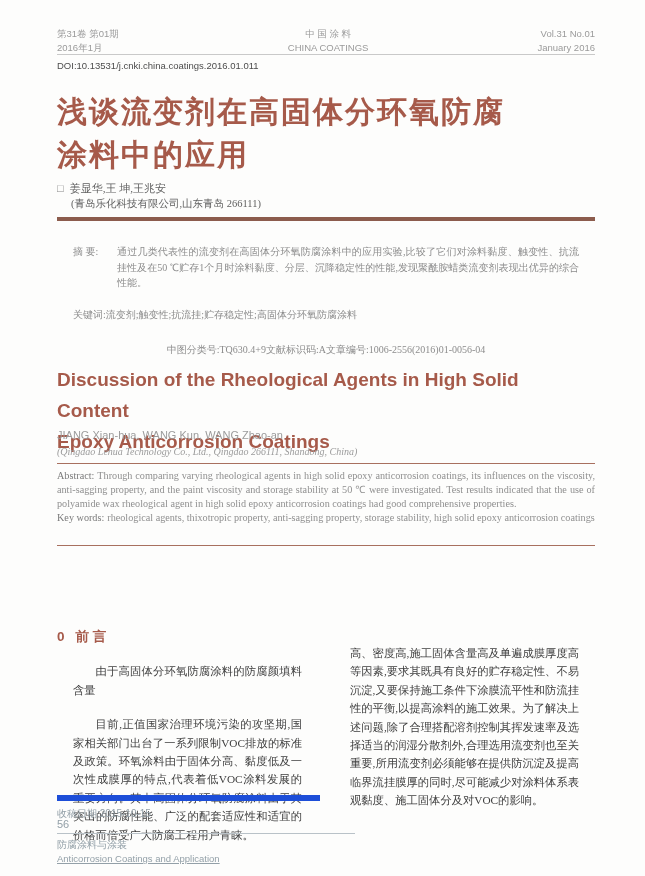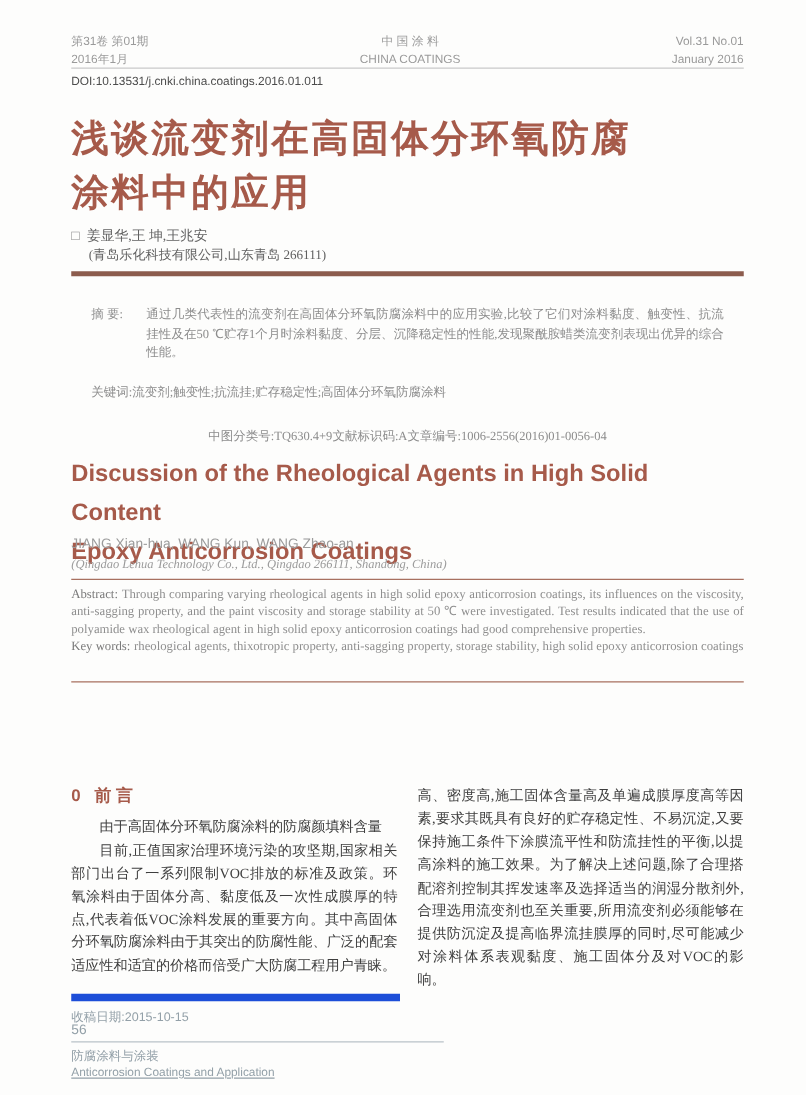--- a/index.html
+++ b/index.html
@@ -46,21 +46,21 @@
   .en-abstract-block p { margin:0; }
   .en-label { font-weight:normal; color:#7a7a7a; margin-right:3px; }
   .thin-rule-bottom { top:545px; border-top:1px solid #a8705f; height:0; }
 
   
   .columns { top:628px; display:flex; gap:16px; }
   .col { width:261px; font-size:11.3px; line-height:18.4px; text-align:justify; color:#3e3e3e; }
   .section-heading { font-family:"Liberation Sans", sans-serif; font-weight:bold;
     font-size:13.5px; color:#a65a4a; margin-bottom:7px; }
   .section-number { margin-right:11px; }
-  .col p { margin:0; text-indent:2em; }
+  .col p { margin:16px; text-indent:2em; }
   .col p.no-indent { text-indent:0; }
 
   
   .footnote { top:795px; width:263px; border-top:6px solid #1d4ed8; padding-top:6px;
     font-family:"Liberation Sans", sans-serif; font-size:10px; color:#93a0a8; }
   .page-footer { top:818px; font-family:"Liberation Sans", sans-serif; color:#93a0a8; }
   .footer-pagenum { font-size:11px; }
   .footer-rule { width:298px; border-bottom:1px solid #b9c2c8; margin:3px 0 4px 0; }
   .footer-cn { font-size:10px; }
   .footer-en { font-size:9.5px; margin-top:1px;text-decoration:underline; }

